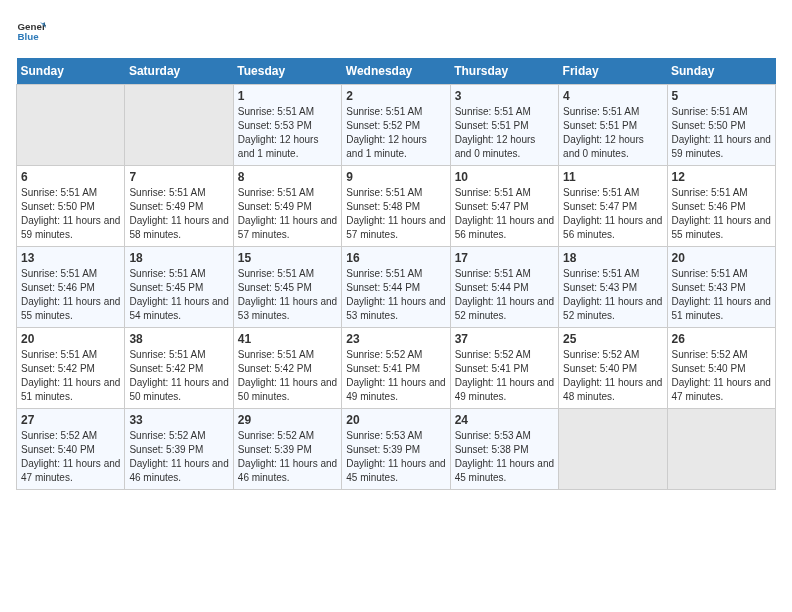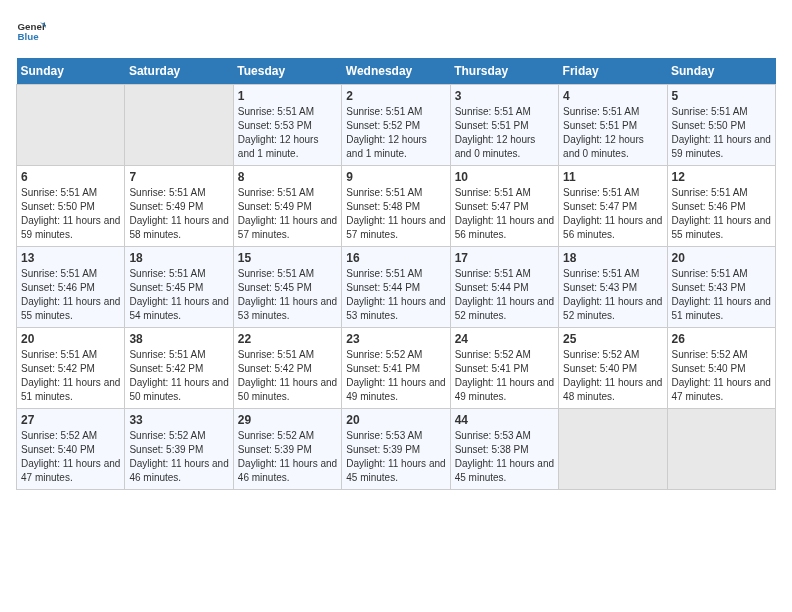--- a/index.html
+++ b/index.html
@@ -244,33 +244,33 @@
 Sunset: 5:42 PM
 Daylight: 11 hours and 51 minutes.</div>
         </td>
         <td>
           <span class="day-num">38</span>
           <div class="day-info" style="white-space: pre-line;">Sunrise: 5:51 AM
 Sunset: 5:42 PM
 Daylight: 11 hours and 50 minutes.</div>
         </td>
         <td>
-          <span class="day-num">22</span>
+          <span class="day-num">41</span>
           <div class="day-info" style="white-space: pre-line;">Sunrise: 5:51 AM
 Sunset: 5:42 PM
 Daylight: 11 hours and 50 minutes.</div>
         </td>
         <td>
           <span class="day-num">23</span>
           <div class="day-info" style="white-space: pre-line;">Sunrise: 5:52 AM
 Sunset: 5:41 PM
 Daylight: 11 hours and 49 minutes.</div>
         </td>
         <td>
-          <span class="day-num">24</span>
+          <span class="day-num">37</span>
           <div class="day-info" style="white-space: pre-line;">Sunrise: 5:52 AM
 Sunset: 5:41 PM
 Daylight: 11 hours and 49 minutes.</div>
         </td>
         <td>
           <span class="day-num">25</span>
           <div class="day-info" style="white-space: pre-line;">Sunrise: 5:52 AM
 Sunset: 5:40 PM
 Daylight: 11 hours and 48 minutes.</div>
         </td>
@@ -300,21 +300,21 @@
 Sunset: 5:39 PM
 Daylight: 11 hours and 46 minutes.</div>
         </td>
         <td>
           <span class="day-num">20</span>
           <div class="day-info" style="white-space: pre-line;">Sunrise: 5:53 AM
 Sunset: 5:39 PM
 Daylight: 11 hours and 45 minutes.</div>
         </td>
         <td>
-          <span class="day-num">44</span>
+          <span class="day-num">24</span>
           <div class="day-info" style="white-space: pre-line;">Sunrise: 5:53 AM
 Sunset: 5:38 PM
 Daylight: 11 hours and 45 minutes.</div>
         </td>
         <td class="empty-cell"></td>
         <td class="empty-cell"></td>
       </tr>
     </tbody>
 </table>
 

